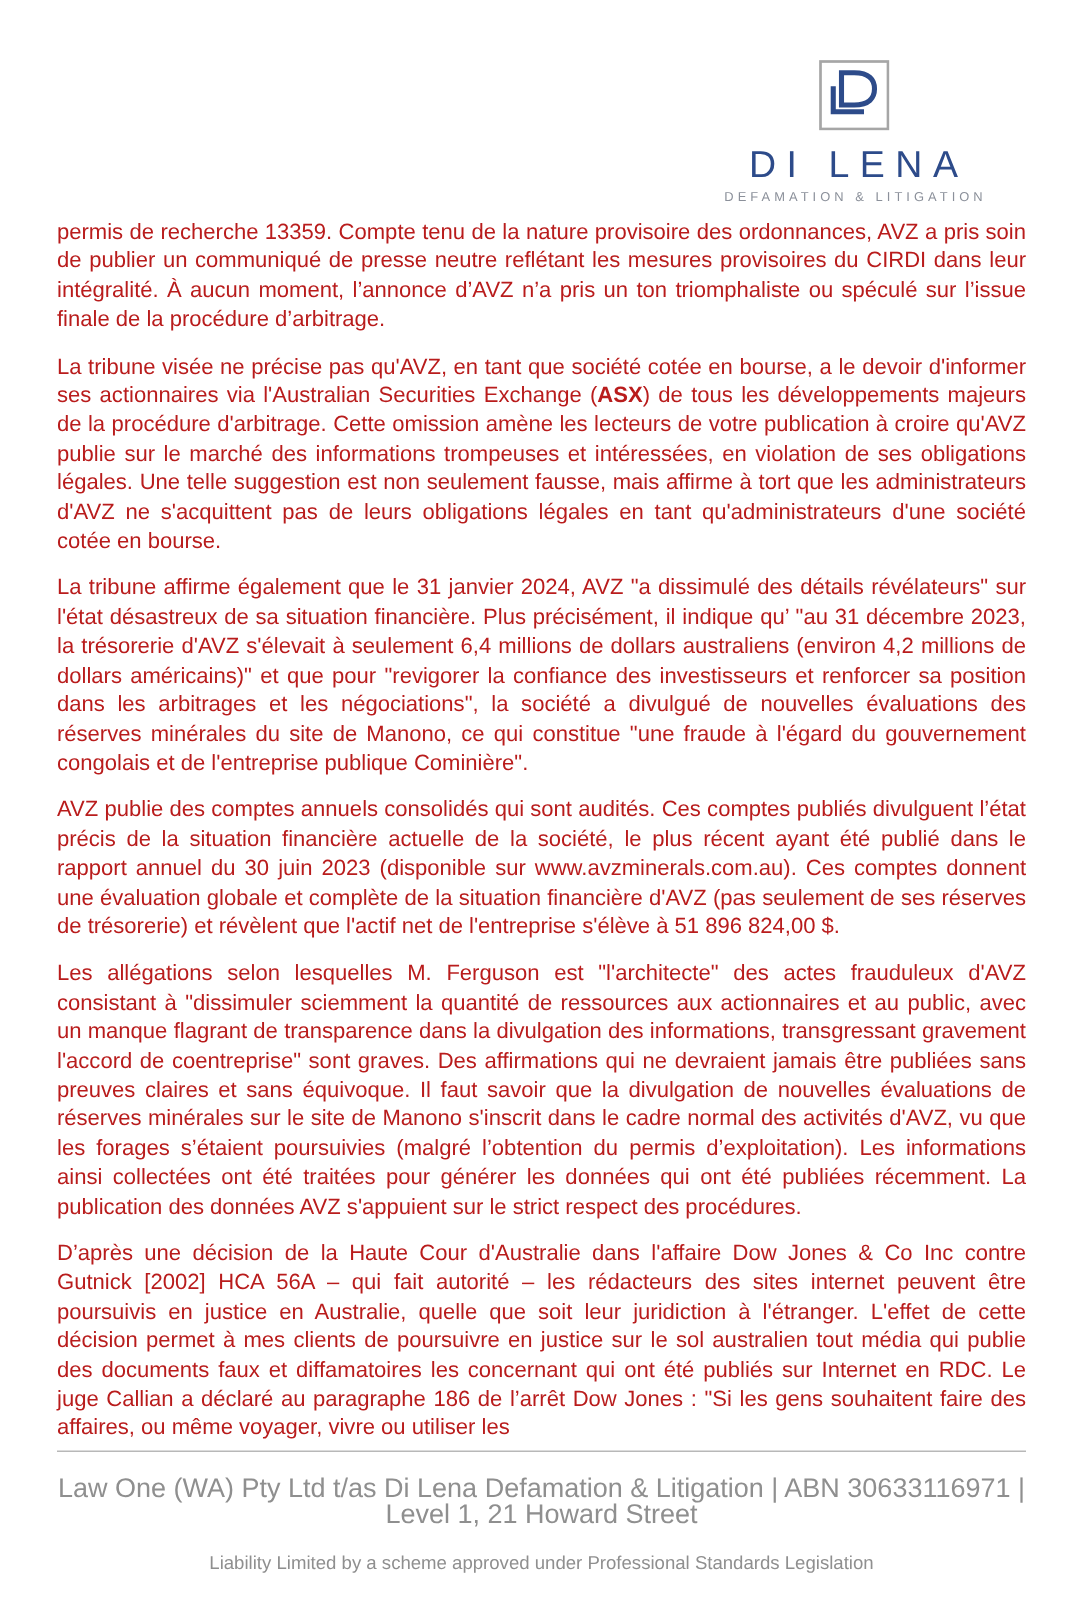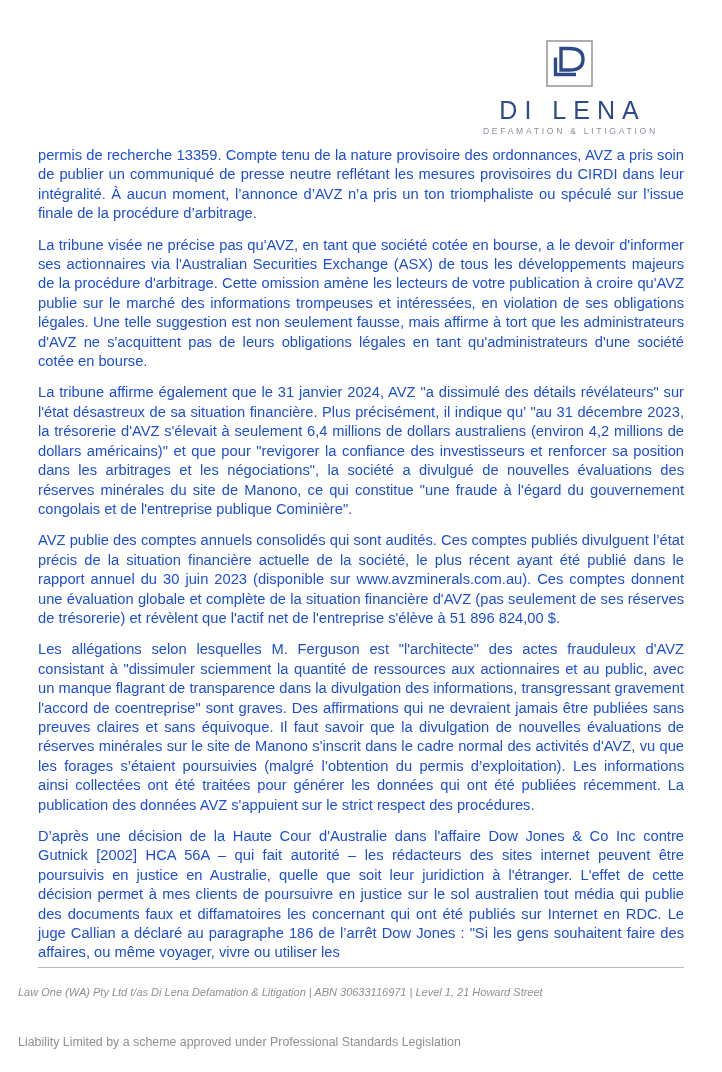--- a/index.html
+++ b/index.html
@@ -20,37 +20,37 @@
     color:#2d4b8a;font-size:25px;font-weight:400;
     letter-spacing:7px;margin-right:-7px;white-space:nowrap;line-height:1.1;
   }
   .logo-tagline{
     color:#8b909a;font-size:8.6px;letter-spacing:2.7px;margin-right:-2.7px;
     margin-top:1px;white-space:nowrap;
   }
   
   .content{
     position:absolute;top:146px;left:38px;width:646px;
-    font-size:14.7px;line-height:19.4px;color:#1d4ed8;
+    font-size:14.7px;line-height:19.4px;color:#b91c1c;
     text-align:justify;
   }
   .content p{margin:0 0 12px 0;}
-  .content b{font-weight:normal;margin-top:48px;}
+  .content b{font-weight:bold;margin-top:48px;}
   
   .footer-divider{
     position:absolute;top:967px;left:38px;width:646px;
     border-top:1px solid #b8b8b8;height:0;
   }
   .footer-contact{
     position:absolute;top:984px;left:18px;width:686px;
-    text-align:left;color:#8f8f8f;font-size:11px;line-height:17.4px;font-style:italic;
+    text-align:center;color:#8f8f8f;font-size:18px;line-height:17.4px;
   }
   .liability-note{
     position:absolute;top:1035px;left:18px;width:686px;
-    text-align:left;color:#8f8f8f;font-size:12.4px;
+    text-align:center;color:#8f8f8f;font-size:12.4px;
   }
 </style>
 </head>
 <body>
 
 <div class="page">
 
   <div class="logo">
     <svg class="logo-mark" viewBox="0 0 47 47" xmlns="http://www.w3.org/2000/svg">
       <rect x="1" y="1" width="45" height="45" fill="#ffffff" stroke="#a6a6a6" stroke-width="1.8"></rect>

